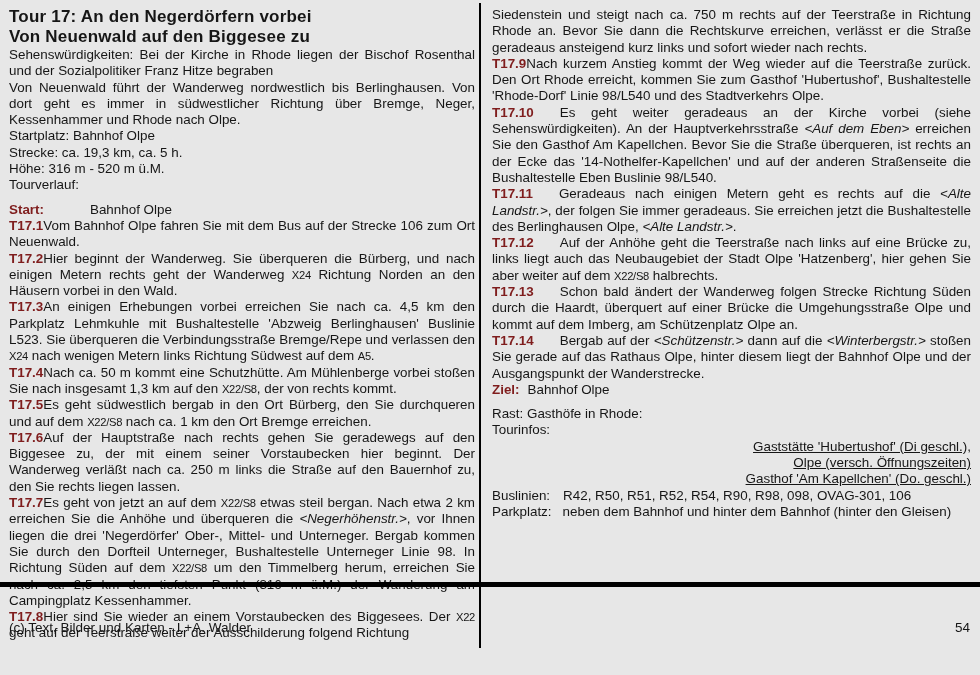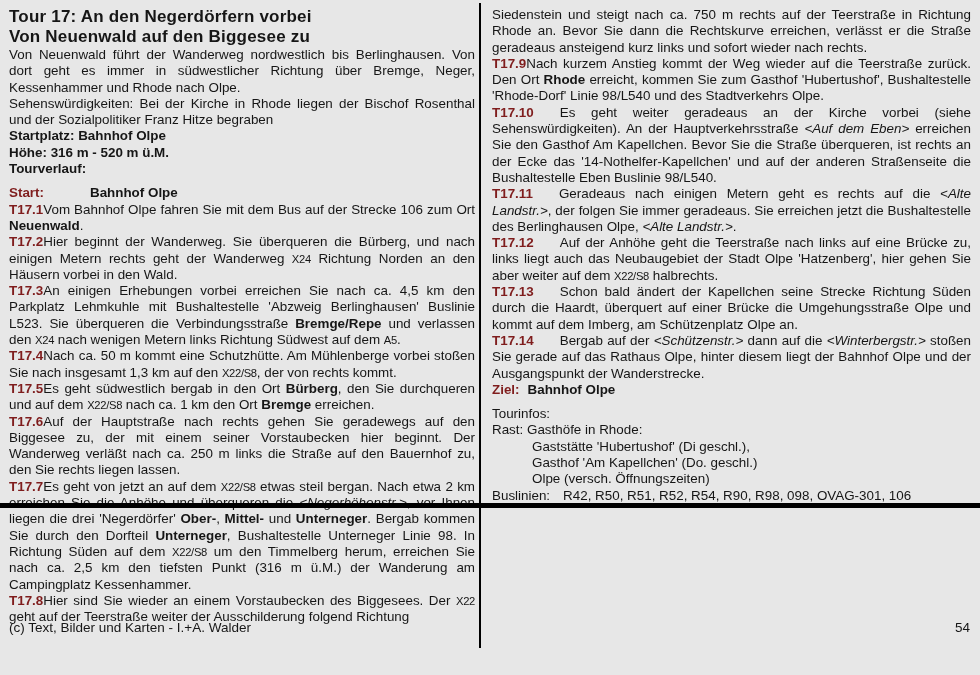--- a/index.html
+++ b/index.html
@@ -5,89 +5,91 @@
   html,body { margin:0; padding:0; }
   body {
     width:980px; height:675px;
     background:#e7e7e7;
     font-family:"Liberation Sans", sans-serif;
     font-size:13.4px;
     line-height:16.3px;
     color:#161616;
     overflow:hidden;
   }
-  .page { position:relative; width:980px; height:508px; background:#e7e7e7; }
+  .page { position:relative; width:980px; height:587px; background:#e7e7e7; }
   .col { position:absolute; top:7px; text-align:justify; }
   .col-left  { left:9px;  width:466px; }
   .col-right { left:492px; width:479px; }
   .divider {
     position:absolute; left:479px; top:3px;
     width:2px; height:645px; background:#000;
   }
   .block { margin:0; }
   .title {
     font-size:17px; font-weight:bold; line-height:20px; text-align:left;
     letter-spacing:0.2px;
   }
   .vspace { height:8px; }
-  .indent { padding-left:40px; text-align:left; }
-  .b { font-weight:bold; }
+  .indent { padding-left:40px; text-align:right;text-decoration:underline; }
+  .b { font-weight:normal; }
   .i { font-style:italic; }
   .g { color:#7f1d1d; font-weight:bold; }
   .r { font-size:11.2px; letter-spacing:-0.3px;margin-top:41px; }
   .spacer { display:inline-block; height:1px; }
   .footer {
     position:absolute; left:9px; top:620px; width:961px;
     font-weight:normal; font-size:13.5px; text-align:left;
   }
   .footer .pagenum { position:absolute; right:0; top:0;margin-left:37px; }
   .bottom-bar {
     position:absolute; left:0; bottom:0; width:980px; height:5px; background:#000;
   }
 </style>
 </head>
 <body>
 
 <div class="page">
   <div class="col col-left">
       <div class="block title"><span>Tour 17: An den Negerdörfern vorbei</span></div>
       <div class="block title"><span>Von Neuenwald auf den Biggesee zu</span></div>
+      <div class="block para"><span>Sehenswürdigkeiten: Bei der Kirche in Rhode liegen der Bischof Rosenthal und der Sozialpolitiker Franz Hitze begraben</span></div>
       <div class="block para"><span>Von Neuenwald führt der Wanderweg nordwestlich bis Berlinghausen. Von dort geht es immer in südwestlicher Richtung über Bremge, Neger, Kessenhammer und Rhode nach Olpe.</span></div>
-      <div class="block para"><span>Sehenswürdigkeiten: Bei der Kirche in Rhode liegen der Bischof Rosenthal und der Sozialpolitiker Franz Hitze begraben</span></div>
       <div class="block para"><span class="b">Startplatz: Bahnhof Olpe</span></div>
+      <div class="block para"><span class="b">Strecke: ca. 19,3 km, ca. 5 h.</span></div>
       <div class="block para"><span class="b">Höhe: 316 m - 520 m ü.M.</span></div>
       <div class="block para"><span class="b">Tourverlauf:</span></div>
       <div class="block vspace"></div>
       <div class="block para"><span class="g">Start:</span><span class="spacer" style="width: 46px;"></span><span class="b">Bahnhof Olpe</span></div>
       <div class="block para"><span class="g">T17.1</span><span>Vom Bahnhof Olpe fahren Sie mit dem Bus auf der Strecke 106 zum Ort </span><span class="b">Neuenwald</span><span>.</span></div>
       <div class="block para"><span class="g">T17.2</span><span>Hier beginnt der Wanderweg. Sie überqueren die Bürberg, und nach einigen Metern rechts geht der Wanderweg </span><span class="r">X24</span><span> Richtung Norden an den Häusern vorbei in den Wald.</span></div>
       <div class="block para"><span class="g">T17.3</span><span>An einigen Erhebungen vorbei erreichen Sie nach ca. 4,5 km den Parkplatz Lehmkuhle mit Bushaltestelle 'Abzweig Berlinghausen' Buslinie L523. Sie überqueren die Verbindungsstraße </span><span class="b">Bremge/Repe</span><span> und verlassen den </span><span class="r">X24</span><span> nach wenigen Metern links Richtung Südwest auf dem </span><span class="r">A5</span><span>.</span></div>
       <div class="block para"><span class="g">T17.4</span><span>Nach ca. 50 m kommt eine Schutzhütte. Am Mühlenberge vorbei stoßen Sie nach insgesamt 1,3 km auf den </span><span class="r">X22/S8</span><span>, der von rechts kommt.</span></div>
       <div class="block para"><span class="g">T17.5</span><span>Es geht südwestlich bergab in den Ort </span><span class="b">Bürberg</span><span>, den Sie durchqueren und auf dem </span><span class="r">X22/S8</span><span> nach ca. 1 km den Ort </span><span class="b">Bremge</span><span> erreichen.</span></div>
       <div class="block para"><span class="g">T17.6</span><span>Auf der Hauptstraße nach rechts gehen Sie geradewegs auf den Biggesee zu, der mit einem seiner Vorstaubecken hier beginnt. Der Wanderweg verläßt nach ca. 250 m links die Straße auf den Bauernhof zu, den Sie rechts liegen lassen.</span></div>
       <div class="block para"><span class="g">T17.7</span><span>Es geht von jetzt an auf dem </span><span class="r">X22/S8</span><span> etwas steil bergan. Nach etwa 2 km erreichen Sie die Anhöhe und überqueren die </span><span class="i">&lt;Negerhöhenstr.&gt;</span><span>, vor Ihnen liegen die drei 'Negerdörfer' </span><span class="b">Ober-</span><span>, </span><span class="b">Mittel-</span><span> und </span><span class="b">Unterneger</span><span>. Bergab kommen Sie durch den Dorfteil </span><span class="b">Unterneger</span><span>, Bushaltestelle Unterneger Linie 98. In Richtung Süden auf dem </span><span class="r">X22/S8</span><span> um den Timmelberg herum, erreichen Sie nach ca. 2,5 km den tiefsten Punkt (316 m ü.M.) der Wanderung am Campingplatz Kessenhammer.</span></div>
       <div class="block para"><span class="g">T17.8</span><span>Hier sind Sie wieder an einem Vorstaubecken des Biggesees. Der </span><span class="r">X22</span><span> geht auf der Teerstraße weiter der Ausschilderung folgend Richtung</span></div>
     </div>
   <div class="divider"></div>
   <div class="col col-right">
       <div class="block para"><span>Siedenstein und steigt nach ca. 750 m rechts auf der Teerstraße in Richtung Rhode an. Bevor Sie dann die Rechtskurve erreichen, verlässt er die Straße geradeaus ansteigend kurz links und sofort wieder nach rechts.</span></div>
       <div class="block para"><span class="g">T17.9</span><span>Nach kurzem Anstieg kommt der Weg wieder auf die Teerstraße zurück. Den Ort </span><span class="b">Rhode</span><span> erreicht, kommen Sie zum Gasthof 'Hubertushof', Bushaltestelle 'Rhode-Dorf' Linie 98/L540 und des Stadtverkehrs Olpe.</span></div>
       <div class="block para"><span class="g">T17.10</span><span class="spacer" style="width: 26px;"></span><span>Es geht weiter geradeaus an der Kirche vorbei (siehe Sehenswürdigkeiten). An der Hauptverkehrsstraße </span><span class="i">&lt;Auf dem Eben&gt;</span><span> erreichen Sie den Gasthof Am Kapellchen. Bevor Sie die Straße überqueren, ist rechts an der Ecke das '14-Nothelfer-Kapellchen' und auf der anderen Straßenseite die Bushaltestelle Eben Buslinie 98/L540.</span></div>
       <div class="block para"><span class="g">T17.11</span><span class="spacer" style="width: 26px;"></span><span>Geradeaus nach einigen Metern geht es rechts auf die </span><span class="i">&lt;Alte Landstr.&gt;</span><span>, der folgen Sie immer geradeaus. Sie erreichen jetzt die Bushaltestelle des Berlinghausen Olpe, </span><span class="i">&lt;Alte Landstr.&gt;</span><span>.</span></div>
       <div class="block para"><span class="g">T17.12</span><span class="spacer" style="width: 26px;"></span><span>Auf der Anhöhe geht die Teerstraße nach links auf eine Brücke zu, links liegt auch das Neubaugebiet der Stadt Olpe 'Hatzenberg', hier gehen Sie aber weiter auf dem </span><span class="r">X22/S8</span><span> halbrechts.</span></div>
-      <div class="block para"><span class="g">T17.13</span><span class="spacer" style="width: 26px;"></span><span>Schon bald ändert der Kapellchen seine Strecke Richtung Süden durch die Haardt, überquert auf einer Brücke die Umgehungsstraße Olpe und kommt auf dem Imberg, am Schützenplatz Olpe an.</span></div>
+      <div class="block para"><span class="g">T17.13</span><span class="spacer" style="width: 26px;"></span><span>Schon bald ändert der Wanderweg folgen Strecke Richtung Süden durch die Haardt, überquert auf einer Brücke die Umgehungsstraße Olpe und kommt auf dem Imberg, am Schützenplatz Olpe an.</span></div>
       <div class="block para"><span class="g">T17.14</span><span class="spacer" style="width: 26px;"></span><span>Bergab auf der </span><span class="i">&lt;Schützenstr.&gt;</span><span> dann auf die </span><span class="i">&lt;Winterbergstr.&gt;</span><span> stoßen Sie gerade auf das Rathaus Olpe, hinter diesem liegt der Bahnhof Olpe und der Ausgangspunkt der Wanderstrecke.</span></div>
       <div class="block para"><span class="g">Ziel:</span><span class="spacer" style="width: 8px;"></span><span class="b">Bahnhof Olpe</span></div>
       <div class="block vspace"></div>
+      <div class="block para"><span>Rast: Gasthöfe in Rhode:</span></div>
       <div class="block para"><span>Tourinfos:</span></div>
-      <div class="block para"><span>Rast: Gasthöfe in Rhode:</span></div>
       <div class="block indent"><span>Gaststätte 'Hubertushof' (Di geschl.),</span></div>
+      <div class="block indent"><span>Olpe (versch. Öffnungszeiten)</span></div>
       <div class="block indent"><span>Gasthof 'Am Kapellchen' (Do. geschl.)</span></div>
-      <div class="block indent"><span>Olpe (versch. Öffnungszeiten)</span></div>
       <div class="block para"><span>Buslinien:</span><span class="spacer" style="width: 13px;"></span><span>R42, R50, R51, R52, R54, R90, R98, 098, OVAG-301, 106</span></div>
+      <div class="block para"><span>Parkplatz:</span><span class="spacer" style="width: 11px;"></span><span>neben dem Bahnhof und hinter dem Bahnhof (hinter den Gleisen)</span></div>
     </div>
 
   <div class="footer">
     <span>(c) Text, Bilder und Karten - I.+A. Walder</span>
     <span class="pagenum">54</span>
   </div>
   <div class="bottom-bar"></div>
 </div>
 
 </body></html>

